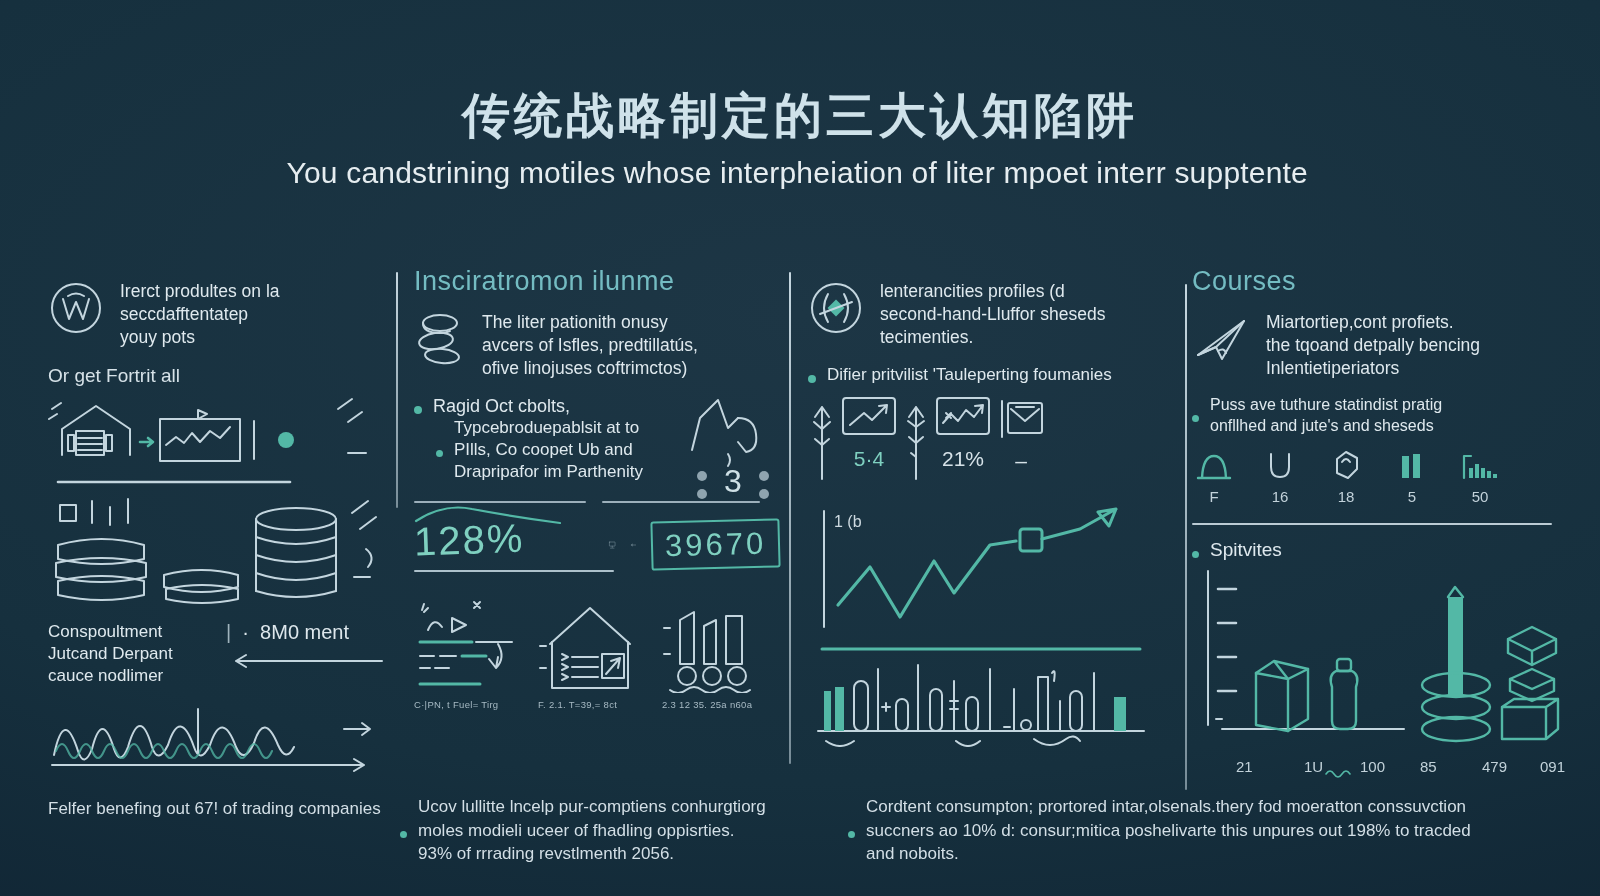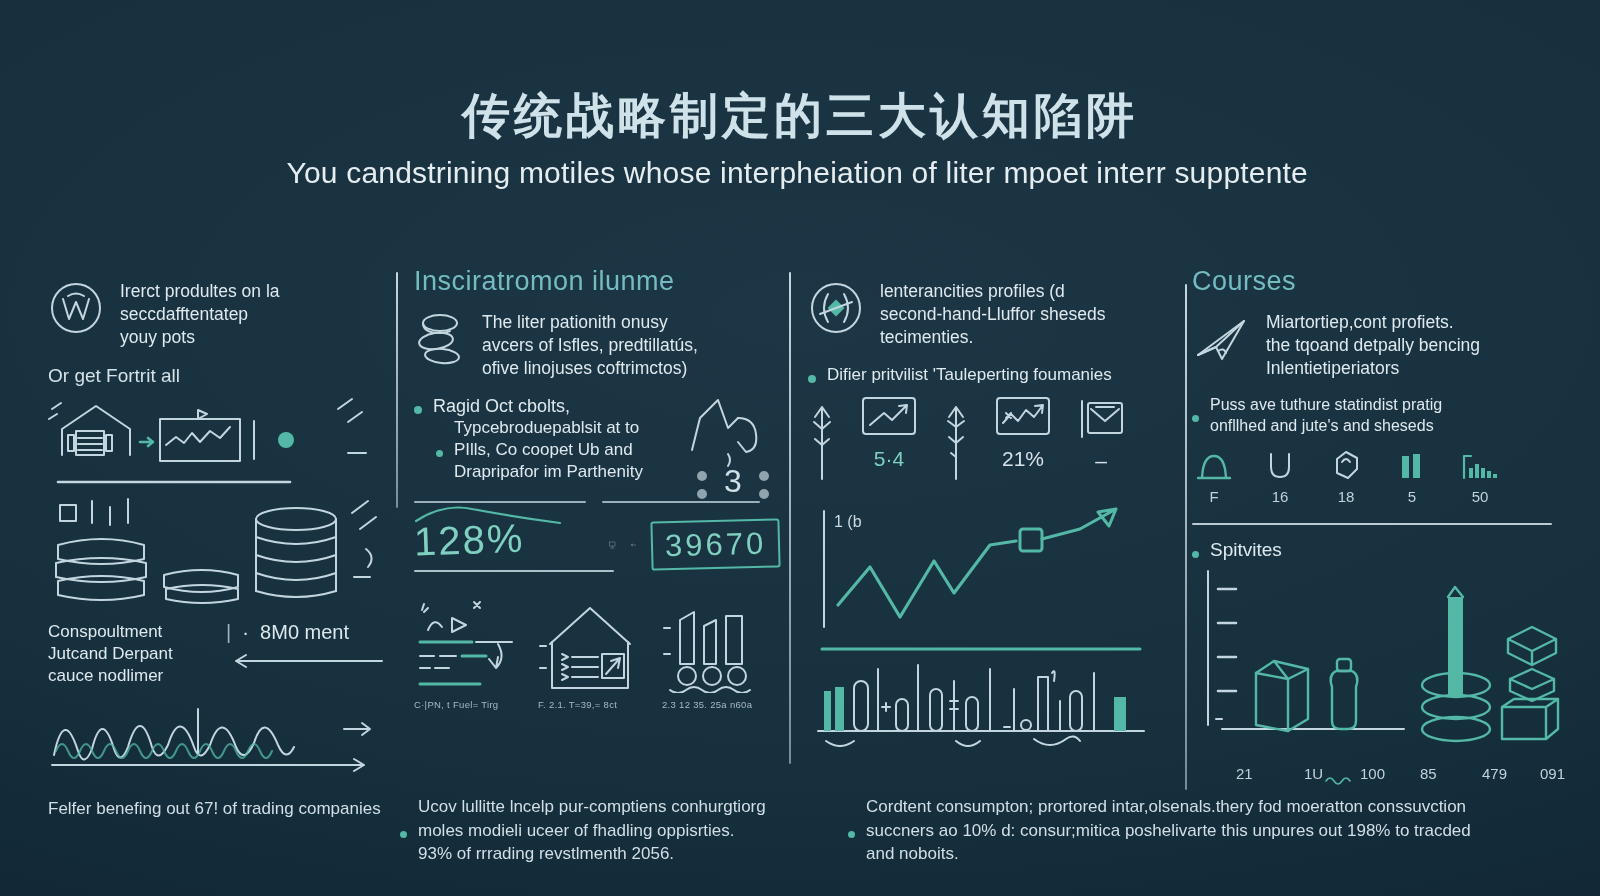--- a/index.html
+++ b/index.html
@@ -257,21 +257,21 @@
       <div>second-hand-Lluffor sheseds</div>
       <div>tecimenties.</div>
     </div>
   </div>
 
   <div class="bullet" style="margin-top:16px;font-size:17px">
     <span class="dot"></span>
     <span>Difier pritvilist 'Tauleperting foumanies</span>
   </div>
 
-  <div style="display:flex;align-items:flex-start;gap:24px;margin-top:10px">
+  <div style="display:flex;align-items:flex-start;gap:4px;margin-top:10px">
     <svg width="28" height="88" viewBox="0 0 28 88">
       <path class="sk" d="M14 84 V12 m-7 10 l7 -10 l7 10 M14 34 l-8 -7 M14 34 l8 -7 M14 50 l-7 -6 M14 50 l7 -6"></path>
     </svg>
     <div>
       <svg width="58" height="44" viewBox="0 0 58 44">
         <rect class="sk" x="3" y="3" width="52" height="36" rx="3"></rect>
         <path class="sk" d="M10 30 L24 18 L32 25 L47 10 m-8 1 l8 -1 l-1 8"></path>
       </svg>
       <div class="stat-val teal">5·4</div>
     </div>
@@ -420,21 +420,21 @@
       <ellipse cx="264" cy="140" rx="34" ry="12"></ellipse>
       <ellipse cx="264" cy="162" rx="34" ry="12"></ellipse>
     </g>
     <g class="ak" style="stroke-width:2.4">
       <path d="M316 72 l24 -12 l24 12 l-24 12 Z M316 72 v14 l24 12 l24 -12 V72 M340 84 v14"></path>
       <path d="M318 112 l22 -10 l22 10 l-22 10 Z M318 112 v12 l22 10 l22 -10 v-12"></path>
       <path d="M310 140 h44 v32 h-44 Z M310 140 l12 -8 h44 l-12 8 M354 140 l12 -8 v30 l-12 10"></path>
     </g>
   </svg>
 
-  <div style="position:relative;height:22px;margin-top:20px">
+  <div style="position:relative;height:22px;margin-top:13px">
     <span class="axis-num" style="left:44px">21</span>
     <span class="axis-num" style="left:112px">1U</span>
     <svg width="30" height="12" viewBox="0 0 30 12" style="position:absolute;left:132px;top:8px">
       <path class="ak" style="stroke-width:1.6" d="M2 8 q4 -6 8 0 t8 0 t8 0"></path>
     </svg>
     <span class="axis-num" style="left:168px">100</span>
     <span class="axis-num" style="left:228px">85</span>
     <span class="axis-num" style="left:290px">479</span>
     <span class="axis-num" style="left:348px">091</span>
   </div>

